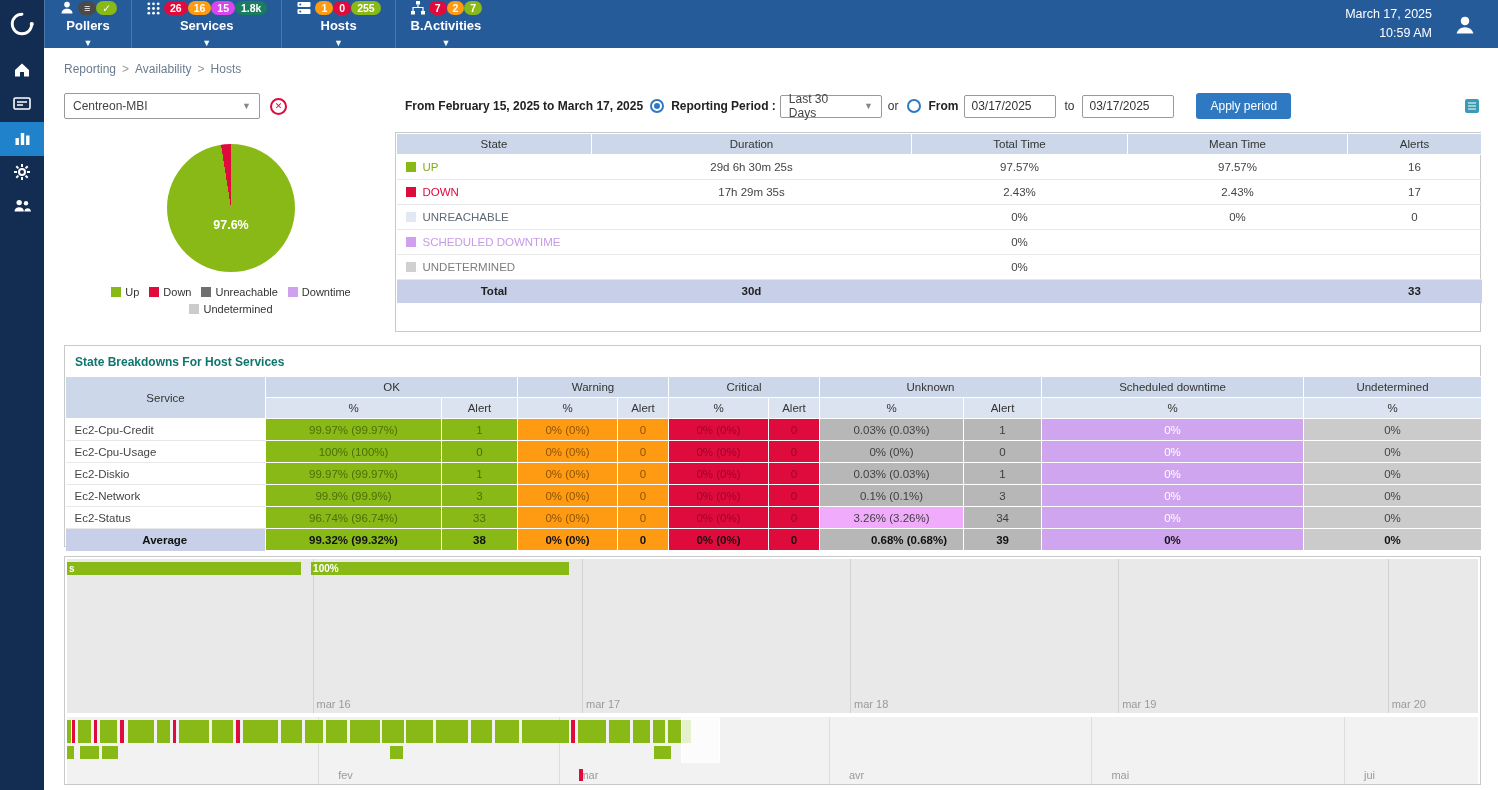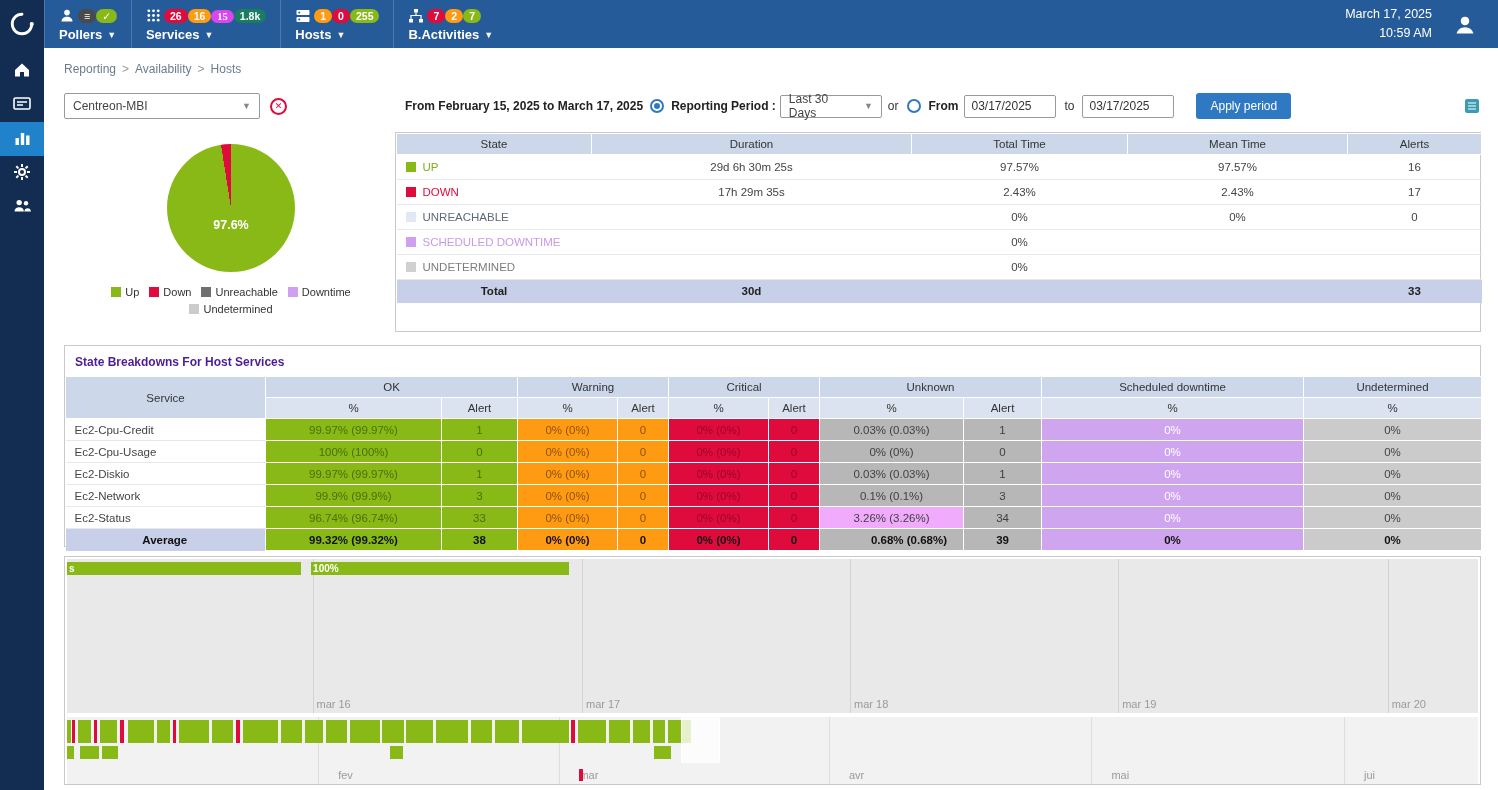--- a/index.html
+++ b/index.html
@@ -8,21 +8,21 @@
     width:1498px; height:790px; position:relative; overflow:hidden;
     font-family:"Liberation Sans","DejaVu Sans",sans-serif; font-size:12px; color:#333; background:#fff;
   }
   
   .topbar { position:absolute; top:0; left:0; width:1498px; height:48px; background:#265b99; display:flex; align-items:stretch; color:#fff; z-index:5; }
   .logo-box { width:44px; background:#132d52; display:flex; align-items:center; justify-content:center; cursor:pointer; flex:0 0 44px; }
   .menu-group { display:flex; flex-direction:column; justify-content:center; padding:0 14px; border-left:1px solid rgba(255,255,255,.18); cursor:pointer; }
   .menu-top { display:flex; align-items:center; gap:3px; height:19px; }
   .menu-icon { display:flex; align-items:center; }
   .badge { border-radius:9px; padding:1px 6px; font-size:10.5px; font-weight:bold; color:#fff; line-height:13px; white-space:nowrap; }
-  .menu-label { display:flex; align-items:center; gap:5px; font-weight:bold; font-size:13px; margin-top:2px; }
+  .menu-label { display:flex; align-items:center; gap:5px; font-weight:bold; font-size:13px; margin-top:2px;flex-direction:column; }
   .caret { font-size:9px; opacity:.95; }
   .top-right { margin-left:auto; display:flex; align-items:center; gap:18px; padding-right:18px; }
   .datetime { text-align:right; font-size:12.5px; line-height:1.55; }
   
   .sidebar { position:absolute; top:48px; left:0; width:44px; height:742px; background:#132d52; display:flex; flex-direction:column; align-items:center; padding-top:6px; }
   .side-item { width:44px; height:34px; display:flex; align-items:center; justify-content:center; cursor:pointer; }
   .side-item.active { background:#2082cb; }
   
   .content { position:absolute; top:48px; left:44px; width:1454px; height:742px; background:#fff; }
   .breadcrumb { position:absolute; top:14px; left:20px; font-size:12px; color:#6b7c90; }
@@ -48,21 +48,21 @@
   .pie { width:128px; height:128px; border-radius:50%; margin:0 auto; position:relative; }
   .pie-label { position:absolute; left:50%; top:63%; transform:translate(-50%,-50%); color:#fff; font-weight:bold; font-size:12.5px; }
   .legend { margin-top:14px; display:flex; flex-wrap:wrap; justify-content:center; column-gap:10px; row-gap:5px; width:262px; font-size:11px; color:#333; }
   .legend-item { display:flex; align-items:center; gap:4px; }
   .legend-sq { width:10px; height:10px; display:inline-block; flex:0 0 10px; }
   
   .panel { position:absolute; border:1px solid #c9c9c9; background:#fff; }
   #host-state-panel { top:84px; left:351px; width:1086px; height:200px; }
   .panel-title { padding:7px 10px 5px; font-size:12px; color:#333; }
   #breakdown-panel { top:297px; left:20px; width:1417px; height:202px; }
-  #breakdown-panel .panel-title { font-weight:bold; color:#4c1d95; padding:9px 10px 7px; }
+  #breakdown-panel .panel-title { font-weight:bold; color:#0f766e; padding:9px 10px 7px; }
   
   table { border-collapse:collapse; table-layout:fixed; width:100%; font-size:11.5px; }
   thead th { background:#ccd8e9; font-weight:normal; color:#333; height:21px; padding:0 2px; text-align:center; border:1px solid #fff; overflow:hidden; white-space:nowrap; }
   #bd-table thead tr.sub th { background:#dbe3f0; }
   #hs-table td { height:25px; border-bottom:1px solid #e8e8e8; text-align:center; color:#444; overflow:hidden; white-space:nowrap; }
   #hs-table td.state-cell { text-align:left; padding-left:9px; }
   .sq { width:10px; height:10px; display:inline-block; margin-right:7px; vertical-align:-1px; }
   #hs-table tr.total-row td { background:#c7cfe9; font-weight:bold; color:#222; height:23px; border-bottom:none; }
   #bd-table td { height:22px; border:1px solid #fff; text-align:center; overflow:hidden; white-space:nowrap; }
   #bd-table td.svc { background:#fff; border:none; border-bottom:1px solid #e8e8e8; text-align:left; padding-left:9px; color:#444; }
@@ -117,21 +117,21 @@
             <circle cx="8" cy="3" r="1.5"></circle>
             <circle cx="13" cy="3" r="1.5"></circle>
           <circle cx="3" cy="8" r="1.5"></circle>
             <circle cx="8" cy="8" r="1.5"></circle>
             <circle cx="13" cy="8" r="1.5"></circle>
           <circle cx="3" cy="13" r="1.5"></circle>
             <circle cx="8" cy="13" r="1.5"></circle>
             <circle cx="13" cy="13" r="1.5"></circle>
         </svg>
       </span>
-      <span class="badges"><span class="badge" style="background: rgb(224, 11, 61);">26</span><span class="badge" style="background: rgb(255, 154, 19);">16</span><span class="badge" style="background: #d946ef; font-family: Liberation Serif, serif;">15</span><span class="badge" style="background: rgb(26, 124, 96);">1.8k</span></span>
+      <span class="badges"><span class="badge" style="background: rgb(224, 11, 61);">26</span><span class="badge" style="background: rgb(255, 154, 19);">16</span><span class="badge" style="background: #d946ef;">15</span><span class="badge" style="background: rgb(26, 124, 96);">1.8k</span></span>
     </div>
     <div class="menu-label">
       <span>Services</span>
       <span class="caret">▼</span>
     </div>
   </div>
 
   <div class="menu-group">
     <div class="menu-top">
       <span class="menu-icon">

